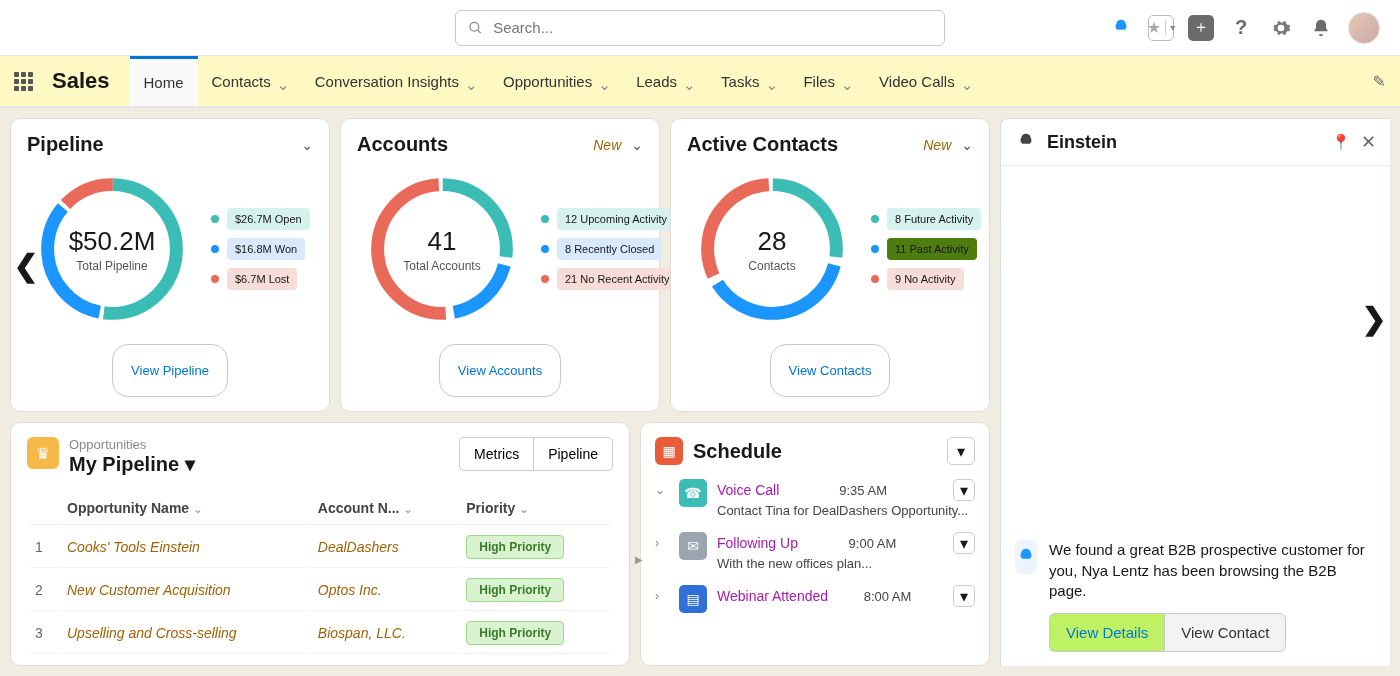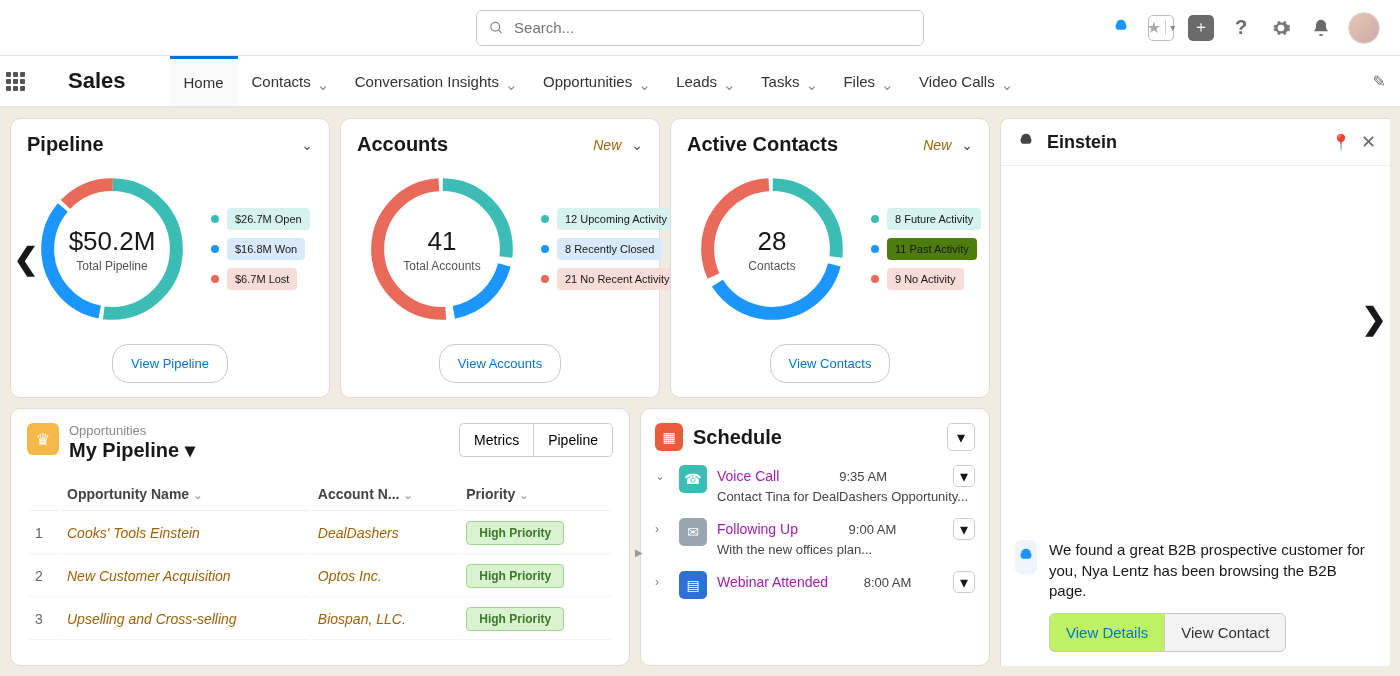--- a/index.html
+++ b/index.html
@@ -1,28 +1,28 @@
 <!DOCTYPE html>
 <html><head>
 <meta charset="utf-8">
 <style>
 * { box-sizing: border-box; margin: 0; padding: 0; }
 body { font-family: -apple-system, "Segoe UI", Arial, sans-serif; background:#f0ece1; width:1400px; height:676px; overflow:hidden; color:#181818; }
 .topbar { background:#fff; height:56px; display:flex; align-items:center; border-bottom:1px solid #e5e5e5; position:relative; }
 .search-wrap { position:absolute; left:50%; transform:translateX(-50%); }
-.search { width:448px; height:36px; border:1px solid #c9c9c9; border-radius:6px; display:flex; align-items:center; padding:0 12px; color:#888; }
+.search { width:490px; height:36px; border:1px solid #c9c9c9; border-radius:6px; display:flex; align-items:center; padding:0 12px; color:#888; }
 .search svg { width:16px; height:16px; margin-right:10px; }
 .search input { border:none; outline:none; font-size:15px; width:100%; color:#555; }
 .tb-right { margin-left:auto; display:flex; align-items:center; gap:14px; padding-right:20px; }
 .tb-icon { width:26px; height:26px; border-radius:4px; display:flex; align-items:center; justify-content:center; color:#6b6b6b; }
 .tb-icon.plus { background:#6b6b6b; color:#fff; border-radius:5px; }
 .tb-icon.fav { border:1px solid #bbb; border-radius:5px; display:flex; }
 .avatar { width:32px; height:32px; border-radius:50%; background:linear-gradient(135deg,#e6c8b0,#caa); border:1px solid #ddd; }
 
-.navbar { background:#ffffff; height:52px; display:flex; align-items:center; border-bottom:2px solid #e5e5e5; padding-left:6px;gap:24px; }
+.navbar { background:#fef9c3; height:52px; display:flex; align-items:center; border-bottom:2px solid #e5e5e5; padding-left:14px; }
 .nine-dots { width:22px; display:grid; grid-template-columns:repeat(3,5px); grid-template-rows:repeat(3,5px); gap:2px; margin-right:16px; }
 .nine-dots span { background:#555; border-radius:1px; }
 .app-name { font-size:22px; font-weight:700; margin-right:20px; }
 .tabs { display:flex; align-items:stretch; height:100%; }
 .tab { display:flex; align-items:center; padding:0 14px; font-size:15px; color:#333; gap:6px; cursor:pointer; }
 .tab.active { border-top:3px solid #0176d3; background:#fafafa; }
 .tab .chev { width:10px; height:10px; }
 .pencil { margin-left:auto; margin-right:14px; color:#6b6b6b; }
 
 .main { position:relative; padding:10px; display:flex; gap:10px; height:calc(100% - 108px); }
@@ -39,21 +39,21 @@
 .card-body { display:flex; align-items:center; gap:14px; }
 .donut-wrap { position:relative; width:170px; height:170px; flex-shrink:0; }
 .donut-center { position:absolute; inset:0; display:flex; flex-direction:column; align-items:center; justify-content:center; }
 .donut-center .big { font-size:26px; font-weight:400; }
 .donut-center .sub { font-size:12px; color:#555; margin-top:2px; }
 .legend { display:flex; flex-direction:column; gap:8px; }
 .legend-row { display:flex; align-items:center; gap:8px; }
 .dot { width:8px; height:8px; border-radius:50%; }
 .pill { font-size:11px; padding:5px 8px; border-radius:4px; white-space:nowrap; }
 .card-foot { text-align:center; margin-top:10px; }
-.outline-btn { border:1px solid #c9c9c9; background:#fff; border-radius:16px; padding:11px 18px; font-size:13px; color:#0176d3; cursor:pointer; }
+.outline-btn { border:1px solid #c9c9c9; background:#fff; border-radius:16px; padding:18px 18px; font-size:13px; color:#0176d3; cursor:pointer; }
 
 .opps-card { background:#fff; border:1px solid #e0ddd4; border-radius:10px; padding:14px 16px; flex:1; }
 .bottom-row { display:flex; gap:10px; flex:1; min-height:0; }
 .opps-head { display:flex; align-items:flex-start; justify-content:space-between; }
 .opps-head-left { display:flex; gap:10px; align-items:flex-start; }
 .crown { width:32px; height:32px; border-radius:6px; background:#f7b84a; display:flex; align-items:center; justify-content:center; color:#fff; font-size:16px; }
 .opps-sub { font-size:13px; color:#888; }
 .opps-title { font-size:20px; font-weight:700; display:flex; align-items:center; gap:6px; }
 .seg { display:flex; }
 .seg button { border:1px solid #ccc; background:#fff; padding:8px 14px; font-size:14px; }

